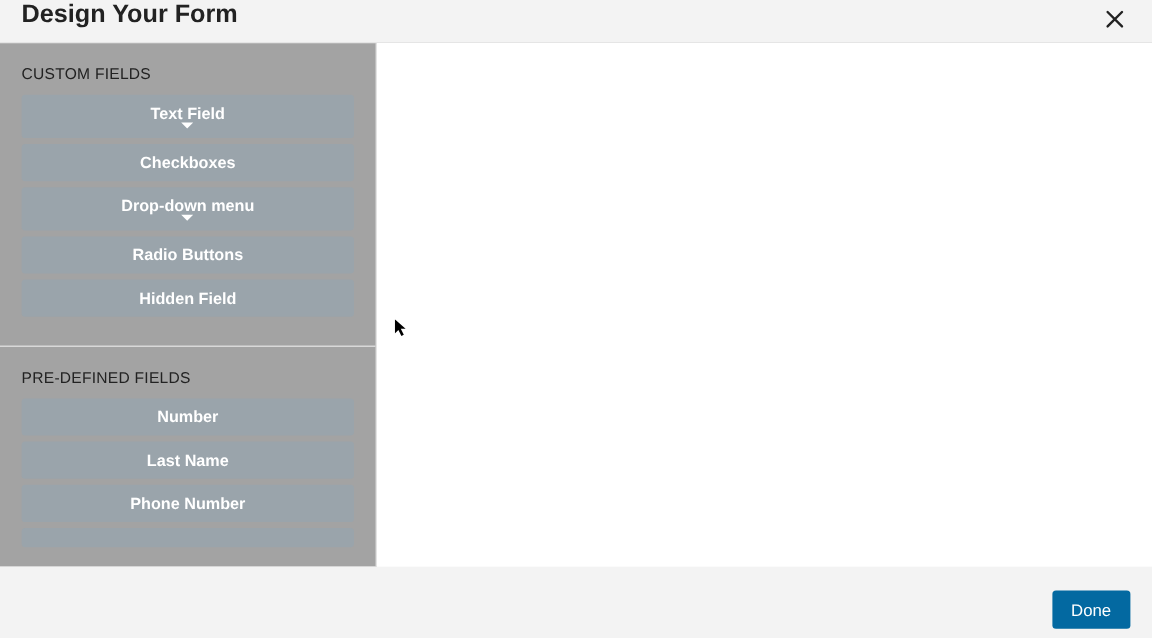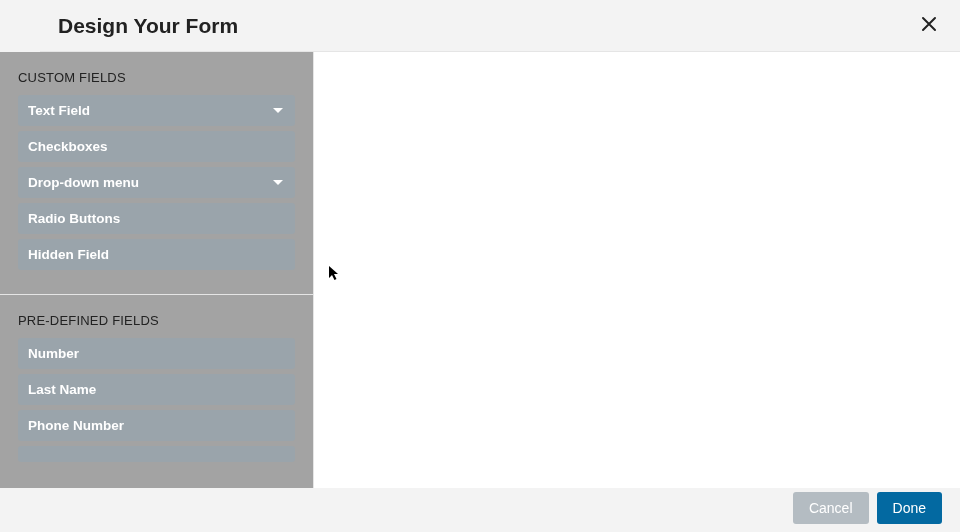--- a/index.html
+++ b/index.html
@@ -6,28 +6,26 @@
   html, body { margin: 0; padding: 0; }
   body {
     width: 960px;
     height: 532px;
     font-family: "Helvetica Neue", Arial, sans-serif;
     background: #f3f3f3;
     position: relative;
     overflow: hidden;
   }
   .header {
-    height: 52px;
-    display: flex;
-    align-items: center;
+    height: 36px;
+    display: flex;
     justify-content: space-between;
     padding: 0 18px;
     border-bottom: 1px solid #e5e5e5;
     background: #f3f3f3;
-    margin-left: 40px;
   }
   .header h1 {
     margin: 0;
     font-size: 21px;
     font-weight: 600;
     color: #222;
   }
   .close-btn {
     background: none;
     border: none;
@@ -70,20 +68,21 @@
     font-size: 13.5px;
     font-weight: 600;
     border-radius: 3px;
     padding: 8px 10px;
     margin-bottom: 5px;
     cursor: grab;
     position: relative;
     display: flex;
     align-items: center;
     justify-content: space-between;
+    flex-direction: column;
   }
   .field-item .caret {
     width: 0;
     height: 0;
     border-left: 5px solid transparent;
     border-right: 5px solid transparent;
     border-top: 5px solid #fff;
     margin-right: 2px;
   }
   .canvas {
@@ -202,21 +201,20 @@
           <div class="field-item"></div>
         </div>
     </div>
   </div>
 
 
   <div class="right-pane"></div>
 </div>
 
 <div class="footer">
-  <button class="btn btn-cancel">Cancel</button>
   <button class="btn btn-primary">Done</button>
 </div>
 
 <div class="cursor">
   <svg width="12" height="16" viewBox="0 0 12 16">
       <path d="M0 0 L0 12 L3 9 L5.5 14 L7.5 13 L5 8 L9 8 Z" fill="#000"></path>
     </svg>
 </div>
 
 </body></html>

